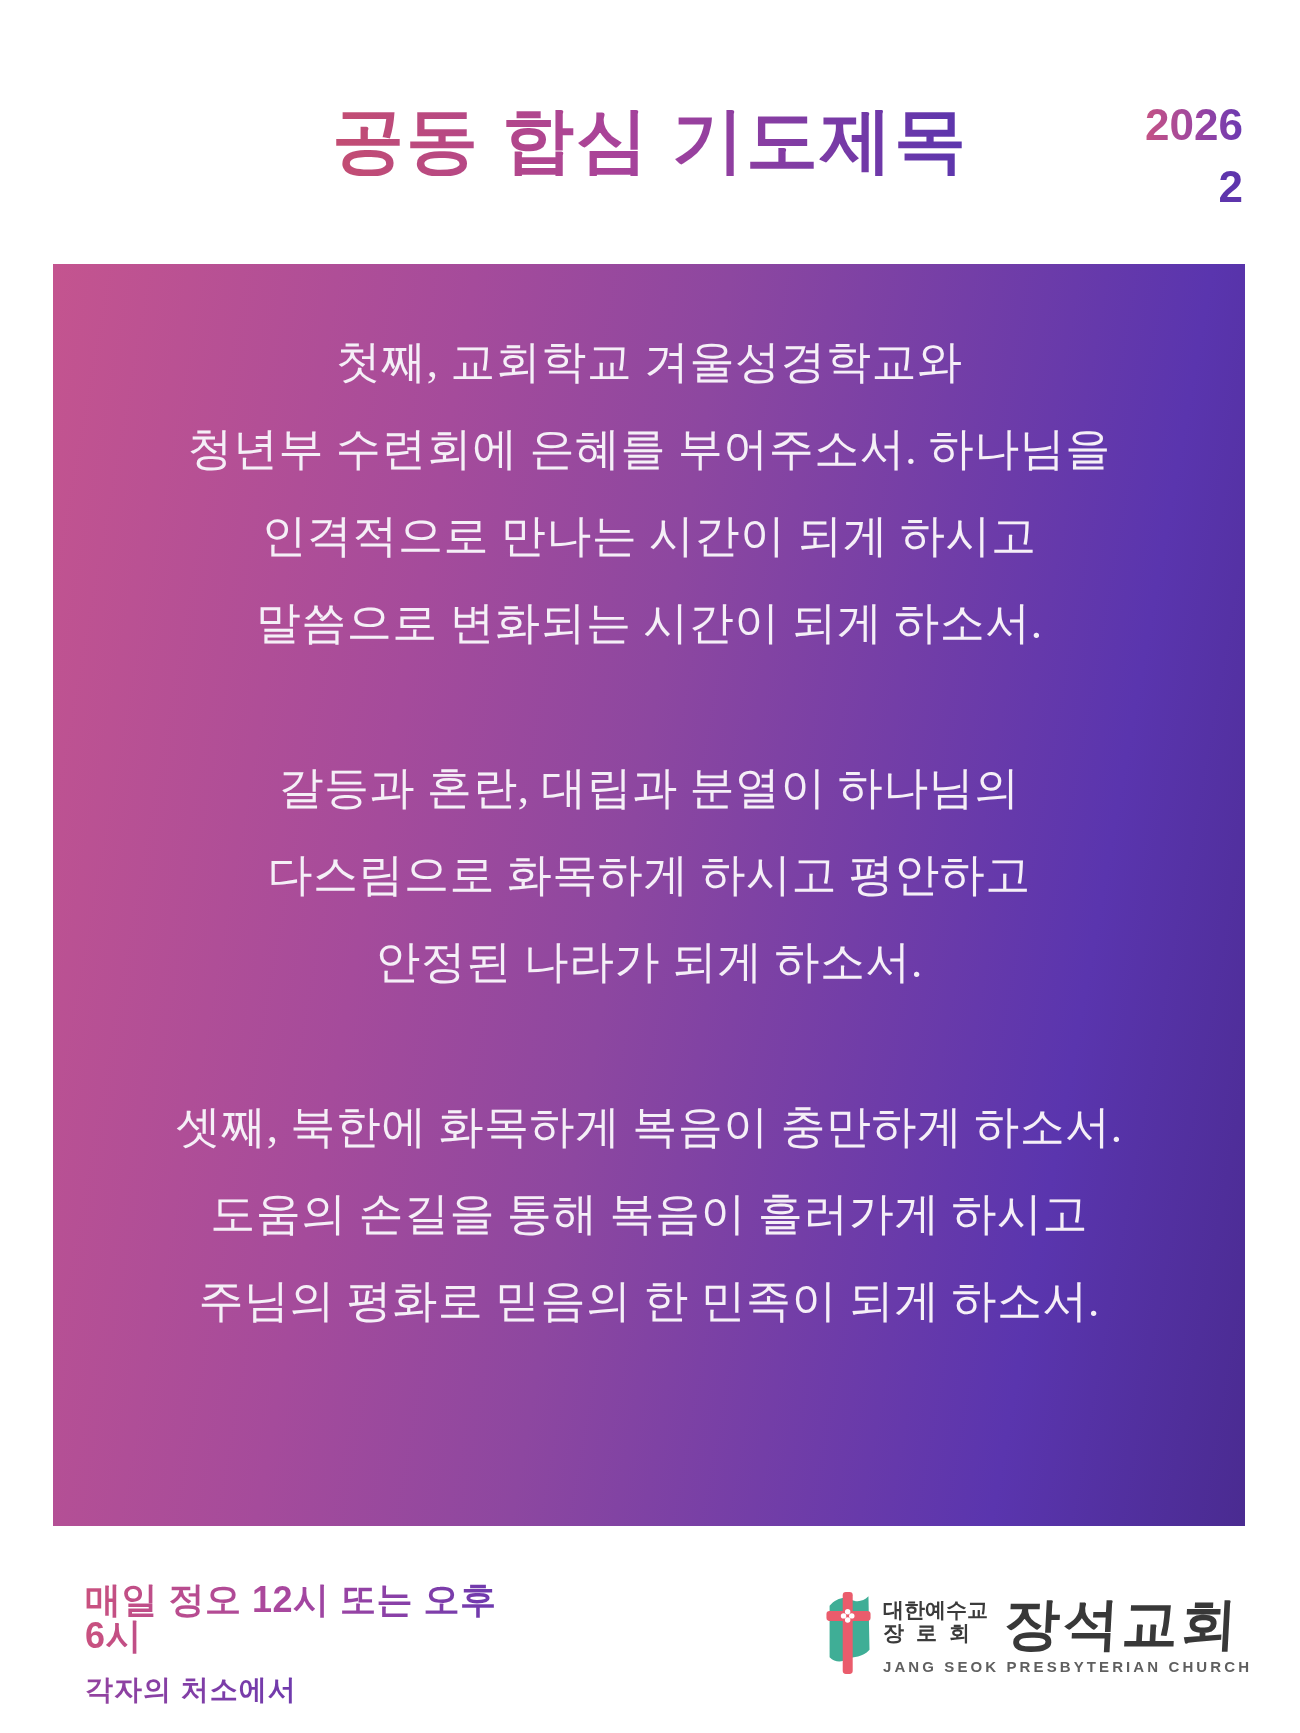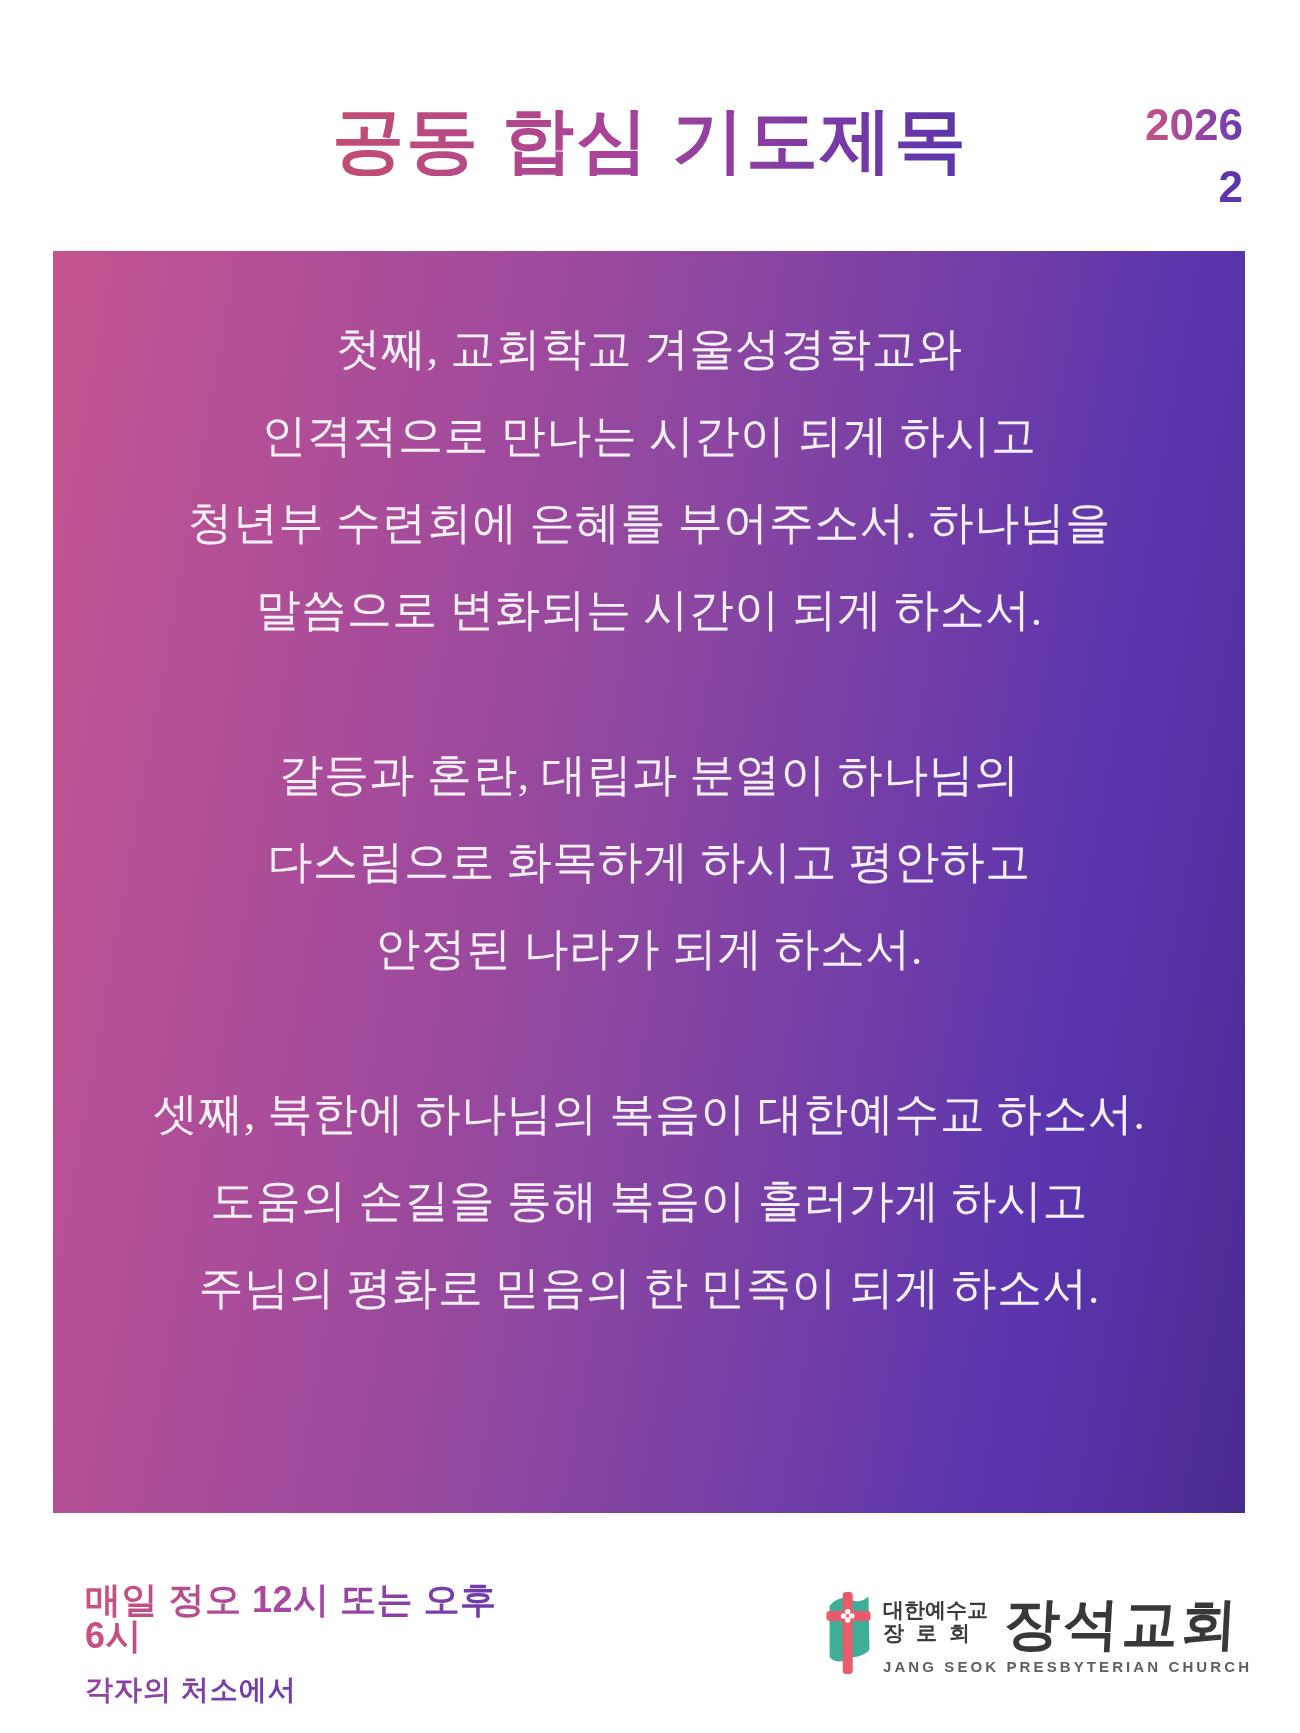--- a/index.html
+++ b/index.html
@@ -33,21 +33,21 @@
     background:linear-gradient(90deg,#c55384 0%, #9a45a2 55%, #6b3ab1 100%);
     -webkit-background-clip:text; background-clip:text;
     -webkit-text-fill-color:transparent; color:#9a45a2;
   }
   .month-label {
     display:block; font-size:44px; color:#5e35ac;
   }
 
   
   .prayer-card {
-    position:absolute; left:53px; top:251px;
+    position:absolute; left:53px; top:264px;
     width:1192px; height:1262px;
     background:linear-gradient(100deg,#c4548f 0%, #a54b9b 30%, #8d47a0 48%, #5a35ae 82%, #4a2b91 100%);
     color:#f5eff7;
     text-align:center;
     padding:55px 40px 0;
     font-family:"Liberation Serif","DejaVu Serif", serif;
   }
   .prayer-paragraph {
     font-size:45px; font-weight:400;
     line-height:87px; letter-spacing:0.5px;
@@ -107,31 +107,31 @@
   <span class="poster-title">공동 합심 기도제목</span>
 </div>
 <div class="year-block">
   <span class="year-label">2026</span>
   <span class="month-label">2</span>
 </div>
 
 <div class="prayer-card">
   <p class="prayer-paragraph">
     <span class="prayer-line">첫째, 교회학교 겨울성경학교와</span>
+    <span class="prayer-line">청년부 수련회에 은혜를 부어주소서. 하나님을</span>
     <span class="prayer-line">인격적으로 만나는 시간이 되게 하시고</span>
-    <span class="prayer-line">청년부 수련회에 은혜를 부어주소서. 하나님을</span>
     <span class="prayer-line">말씀으로 변화되는 시간이 되게 하소서.</span>
   </p>
   <p class="prayer-paragraph">
     <span class="prayer-line">갈등과 혼란, 대립과 분열이 하나님의</span>
     <span class="prayer-line">다스림으로 화목하게 하시고 평안하고</span>
     <span class="prayer-line">안정된 나라가 되게 하소서.</span>
   </p>
   <p class="prayer-paragraph">
-    <span class="prayer-line">셋째, 북한에 하나님의 복음이 대한예수교 하소서.</span>
+    <span class="prayer-line">셋째, 북한에 화목하게 복음이 충만하게 하소서.</span>
     <span class="prayer-line">도움의 손길을 통해 복음이 흘러가게 하시고</span>
     <span class="prayer-line">주님의 평화로 믿음의 한 민족이 되게 하소서.</span>
   </p>
 </div>
 
 <div class="schedule-block">
   <span class="schedule-line1">매일 정오 12시 또는 오후6시</span><br>
   <span class="schedule-line2">각자의 처소에서</span>
 </div>
 

